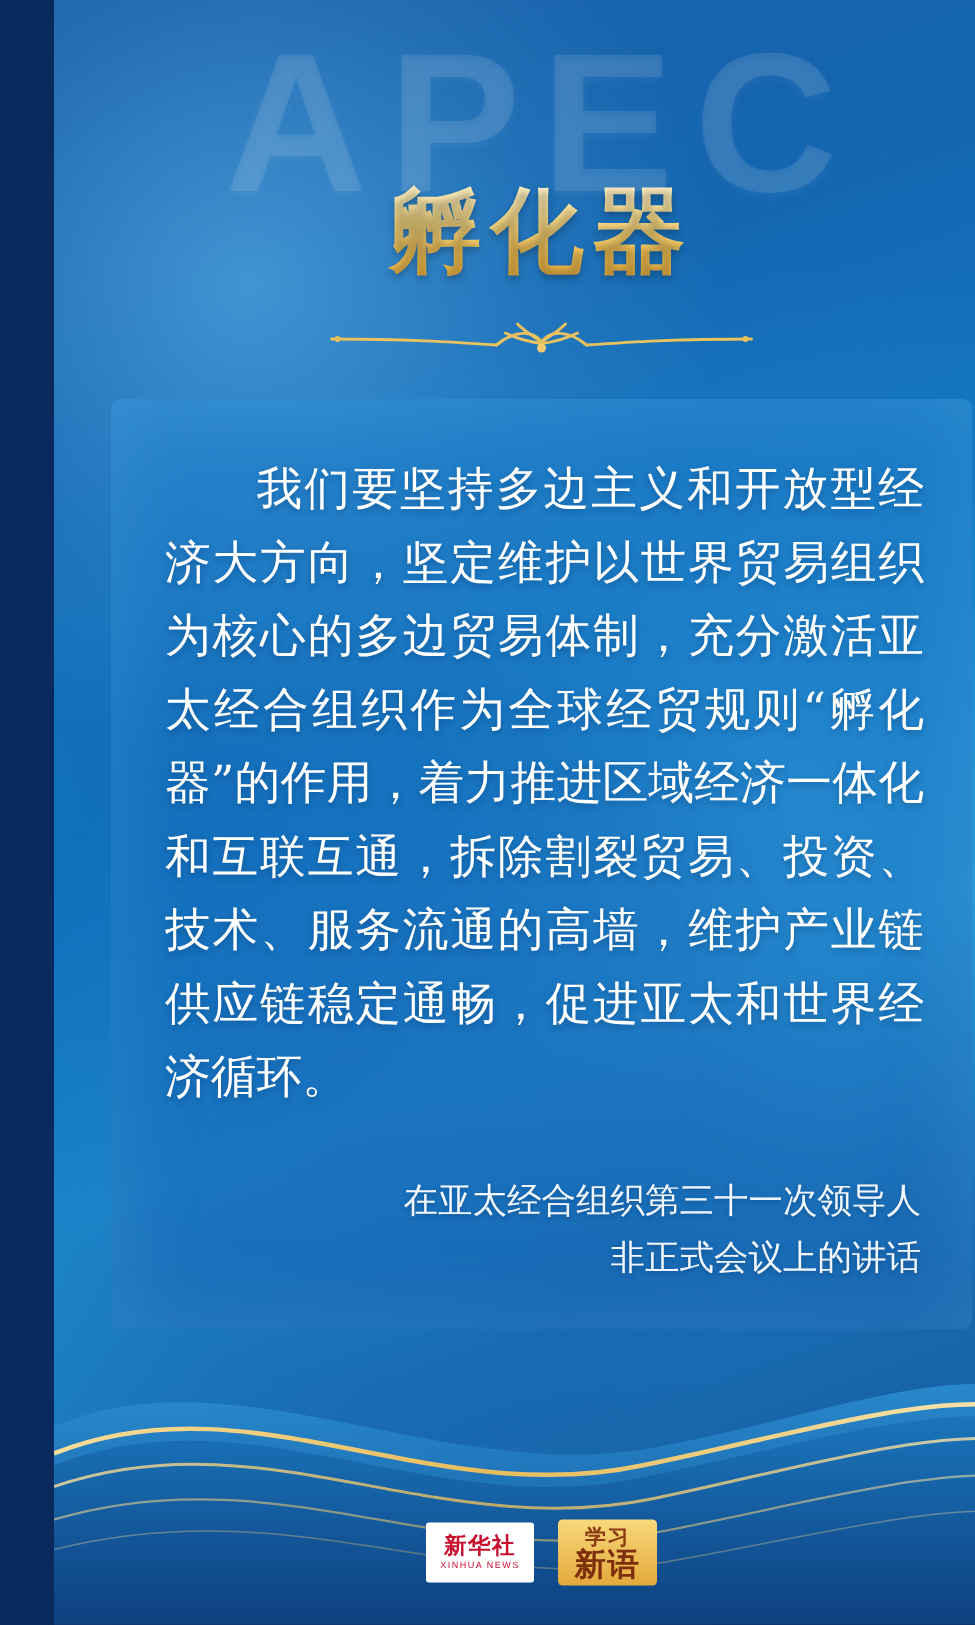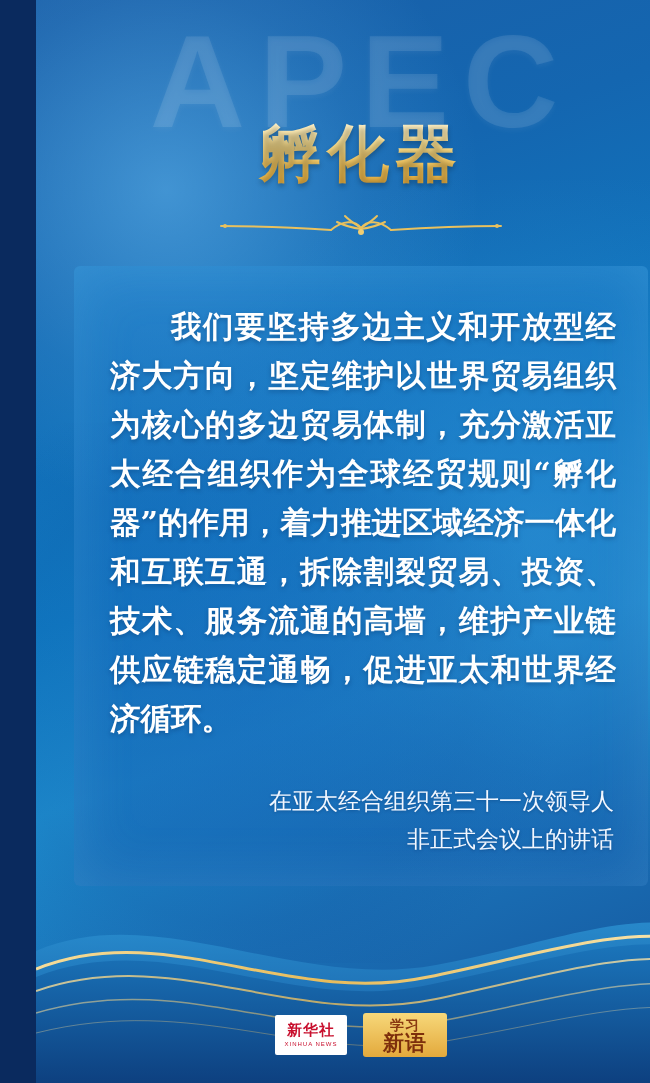--- a/index.html
+++ b/index.html
@@ -91,21 +91,21 @@
     border-radius: 6px;
     background: linear-gradient(175deg, rgba(32,130,205,0.55) 0%, rgba(24,110,190,0.45) 45%, rgba(20,92,172,0.40) 100%);
     box-shadow: inset 0 0 60px rgba(140,220,255,0.18);
   }
   .body-text {
     position: absolute;
     left: 36px;
     right: 32px;
     top: 36px;
     font-family: "DejaVu Serif", serif;
-    font-weight: bold;
+    font-weight: normal;
     font-size: 30.5px;
     line-height: 49px;
     color: #ffffff;
     text-indent: 2em;
     text-align: justify;
     text-shadow: 0 2px 4px rgba(0,40,90,0.35);
   }
   .attribution {
     position: absolute;
     right: 34px;
@@ -160,21 +160,21 @@
     font-size: 6px;
     color: #c8102e;
     letter-spacing: 1px;
     line-height: 10px;
   }
   .logo-xuexi {
     display: flex;
     flex-direction: column;
     align-items: center;
     justify-content: center;
-    width: 84px;
+    width: 66px;
     height: 44px;
     border-radius: 3px;
     background: linear-gradient(180deg,#f7d87a 0%, #e3a93c 100%);
   }
   .logo-xuexi .l1 {
     font-family: "DejaVu Serif", serif;
     font-weight: bold;
     font-size: 14px;
     color: #8a3a12;
     line-height: 15px;

